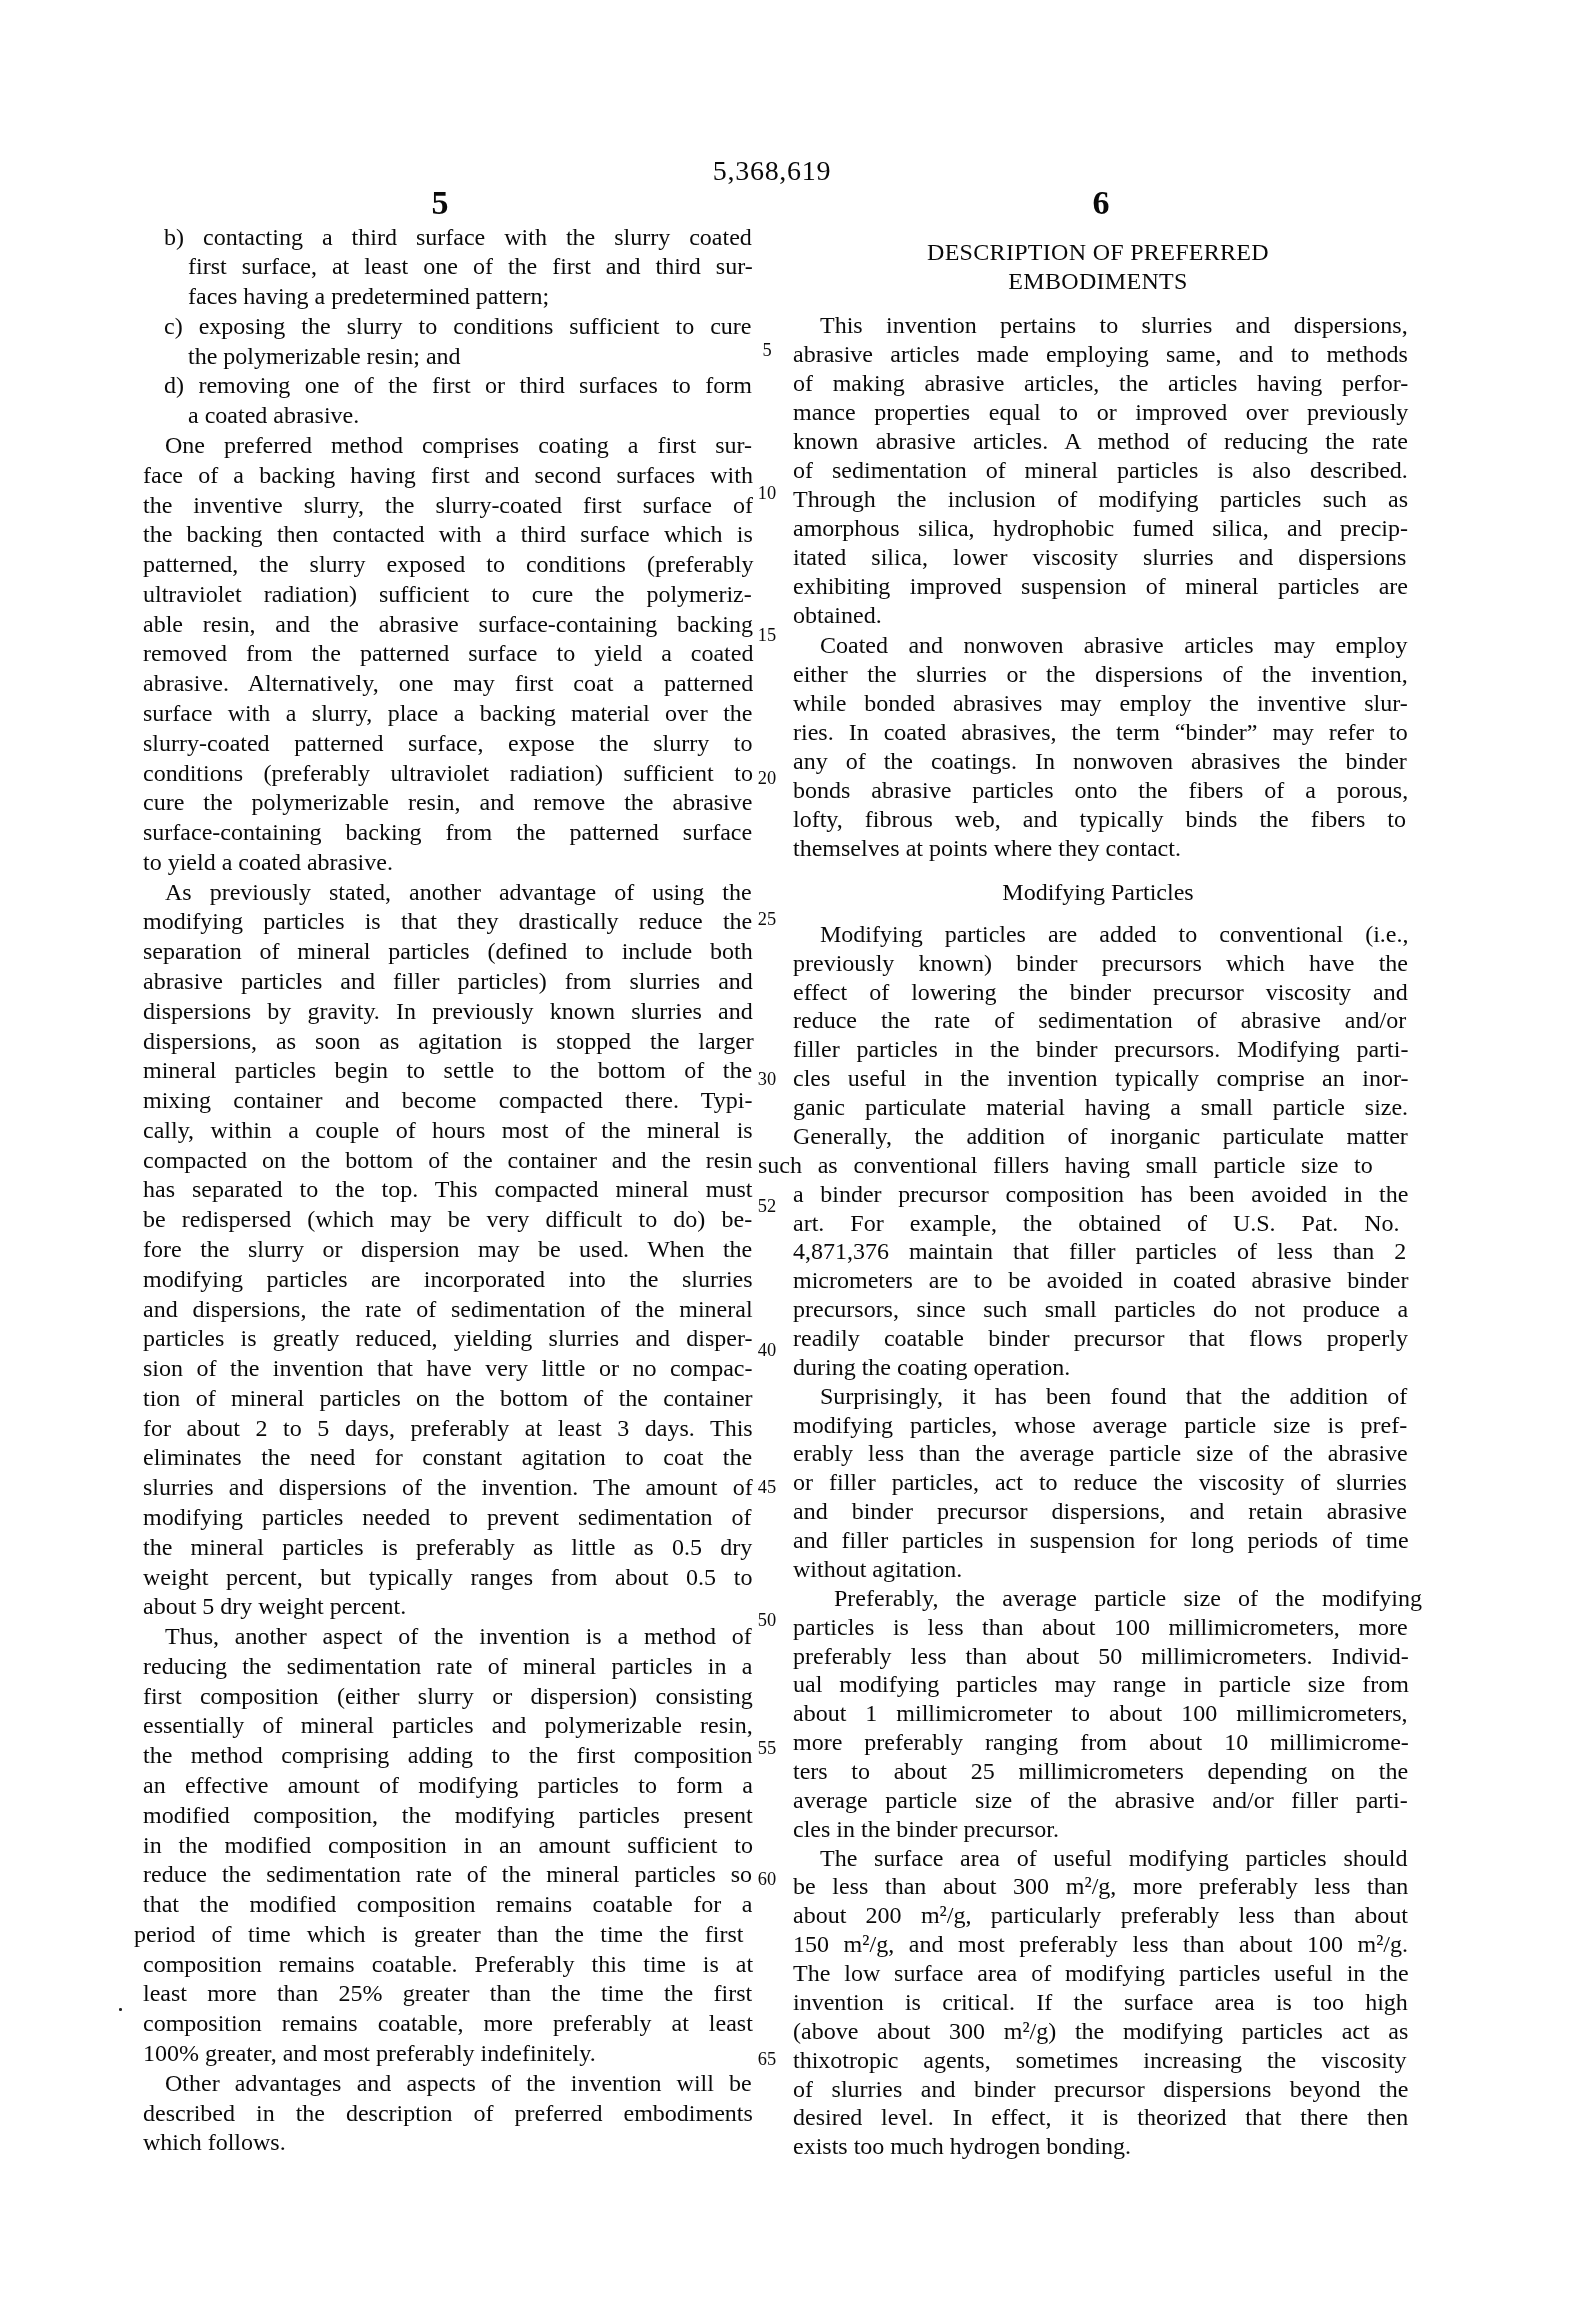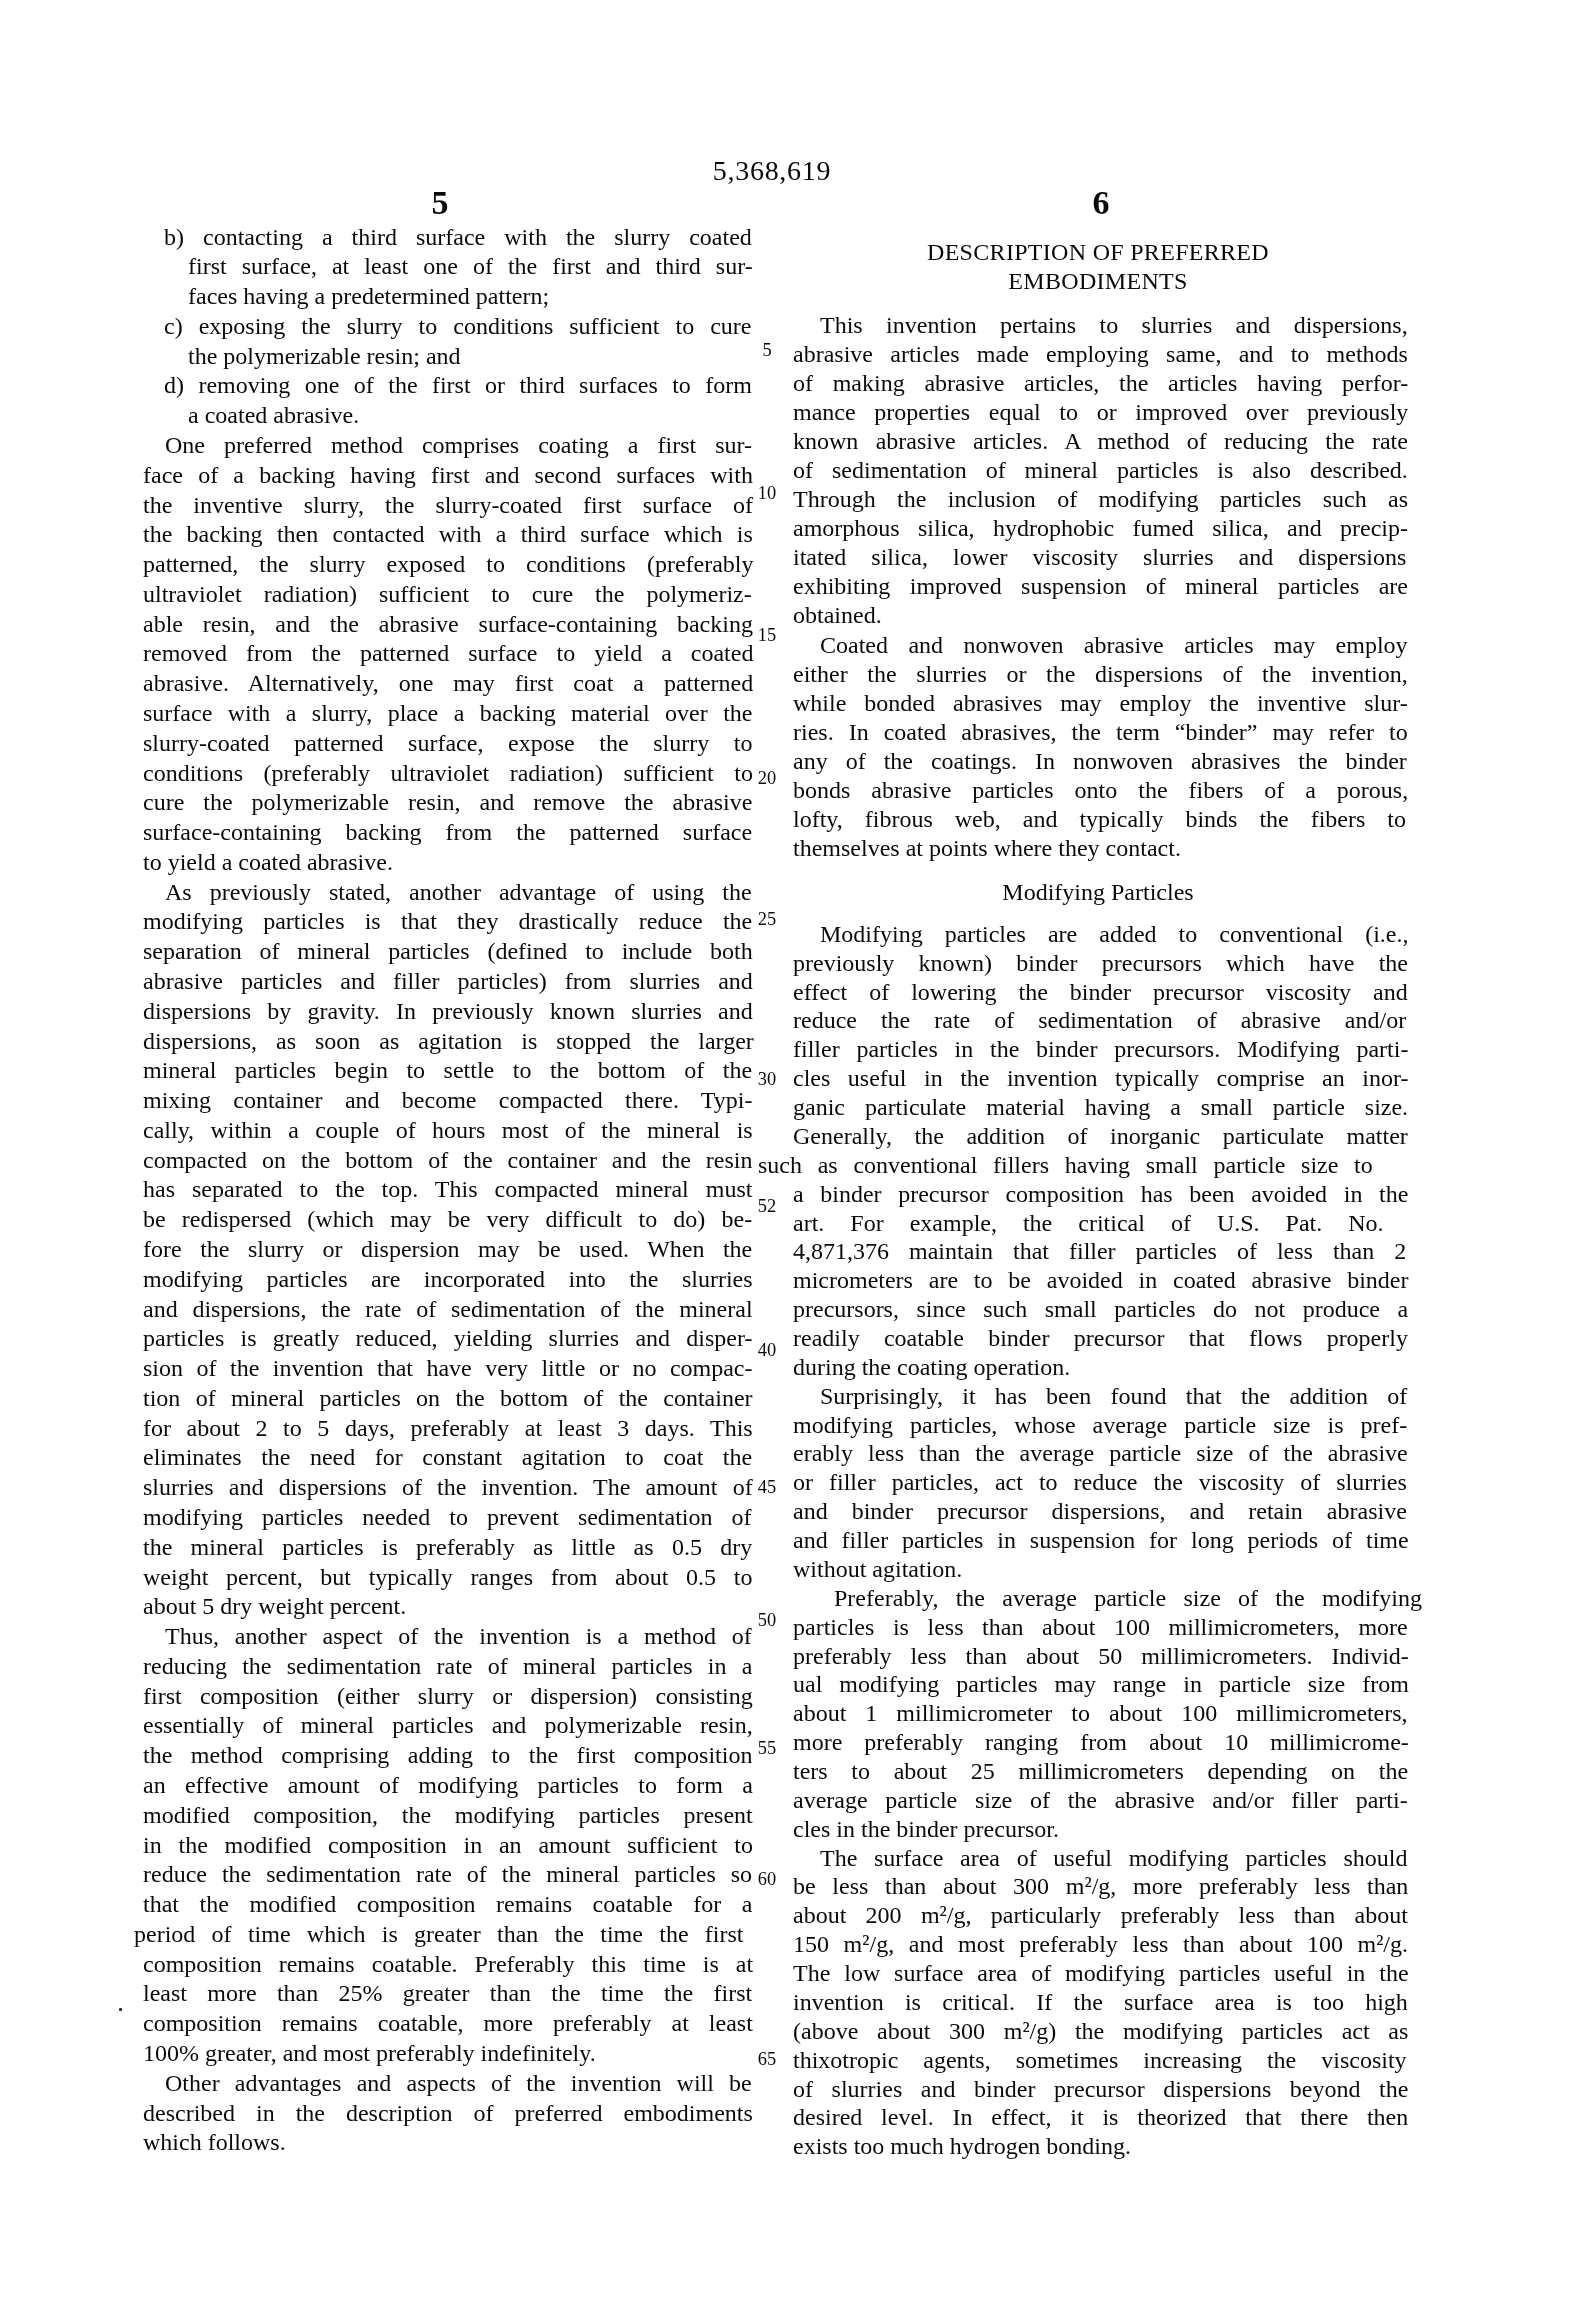--- a/index.html
+++ b/index.html
@@ -138,21 +138,21 @@
       <div class="line" style="left: 820px; top: 922px; height: 24px; word-spacing: 16px;">Modifying particles are added to conventional (i.e.,</div>
       <div class="line" style="left: 793px; top: 951px; height: 24px; word-spacing: 18.3px;">previously known) binder precursors which have the</div>
       <div class="line" style="left: 793px; top: 980px; height: 24px; word-spacing: 16px;">effect of lowering the binder precursor viscosity and</div>
       <div class="line" style="left: 793px; top: 1008px; height: 24px; word-spacing: 18px;">reduce the rate of sedimentation of abrasive and/or</div>
       <div class="line" style="left: 793px; top: 1037px; height: 24px; word-spacing: 10.8px;">filler particles in the binder precursors. Modifying parti-</div>
       <div class="line" style="left: 793px; top: 1066px; height: 24px; word-spacing: 11.5px;">cles useful in the invention typically comprise an inor-</div>
       <div class="line" style="left: 793px; top: 1095px; height: 24px; word-spacing: 14px;">ganic particulate material having a small particle size.</div>
       <div class="line" style="left: 793px; top: 1124px; height: 24px; word-spacing: 16.5px;">Generally, the addition of inorganic particulate matter</div>
       <div class="line" style="left: 758px; top: 1153px; height: 24px; word-spacing: 9.7px;">such as conventional fillers having small particle size to</div>
       <div class="line" style="left: 793px; top: 1182px; height: 24px; word-spacing: 10.6px;">a binder precursor composition has been avoided in the</div>
-      <div class="line" style="left: 793px; top: 1211px; height: 24px; word-spacing: 20px;">art. For example, the critical of U.S. Pat. No.</div>
+      <div class="line" style="left: 793px; top: 1211px; height: 24px; word-spacing: 20px;">art. For example, the obtained of U.S. Pat. No.</div>
       <div class="line" style="left: 793px; top: 1239px; height: 24px; word-spacing: 14px;">4,871,376 maintain that filler particles of less than 2</div>
       <div class="line" style="left: 793px; top: 1268px; height: 24px; word-spacing: 9.8px;">micrometers are to be avoided in coated abrasive binder</div>
       <div class="line" style="left: 793px; top: 1297px; height: 24px; word-spacing: 11.5px;">precursors, since such small particles do not produce a</div>
       <div class="line" style="left: 793px; top: 1326px; height: 24px; word-spacing: 18.3px;">readily coatable binder precursor that flows properly</div>
       <div class="line" style="left: 793px; top: 1355px; height: 24px;">during the coating operation.</div>
       <div class="line" style="left: 820px; top: 1384px; height: 24px; word-spacing: 13.2px;">Surprisingly, it has been found that the addition of</div>
       <div class="line" style="left: 793px; top: 1413px; height: 24px; word-spacing: 11px;">modifying particles, whose average particle size is pref-</div>
       <div class="line" style="left: 793px; top: 1441px; height: 24px; word-spacing: 9px;">erably less than the average particle size of the abrasive</div>
       <div class="line" style="left: 793px; top: 1470px; height: 24px; word-spacing: 10px;">or filler particles, act to reduce the viscosity of slurries</div>
       <div class="line" style="left: 793px; top: 1499px; height: 24px; word-spacing: 18px;">and binder precursor dispersions, and retain abrasive</div>

